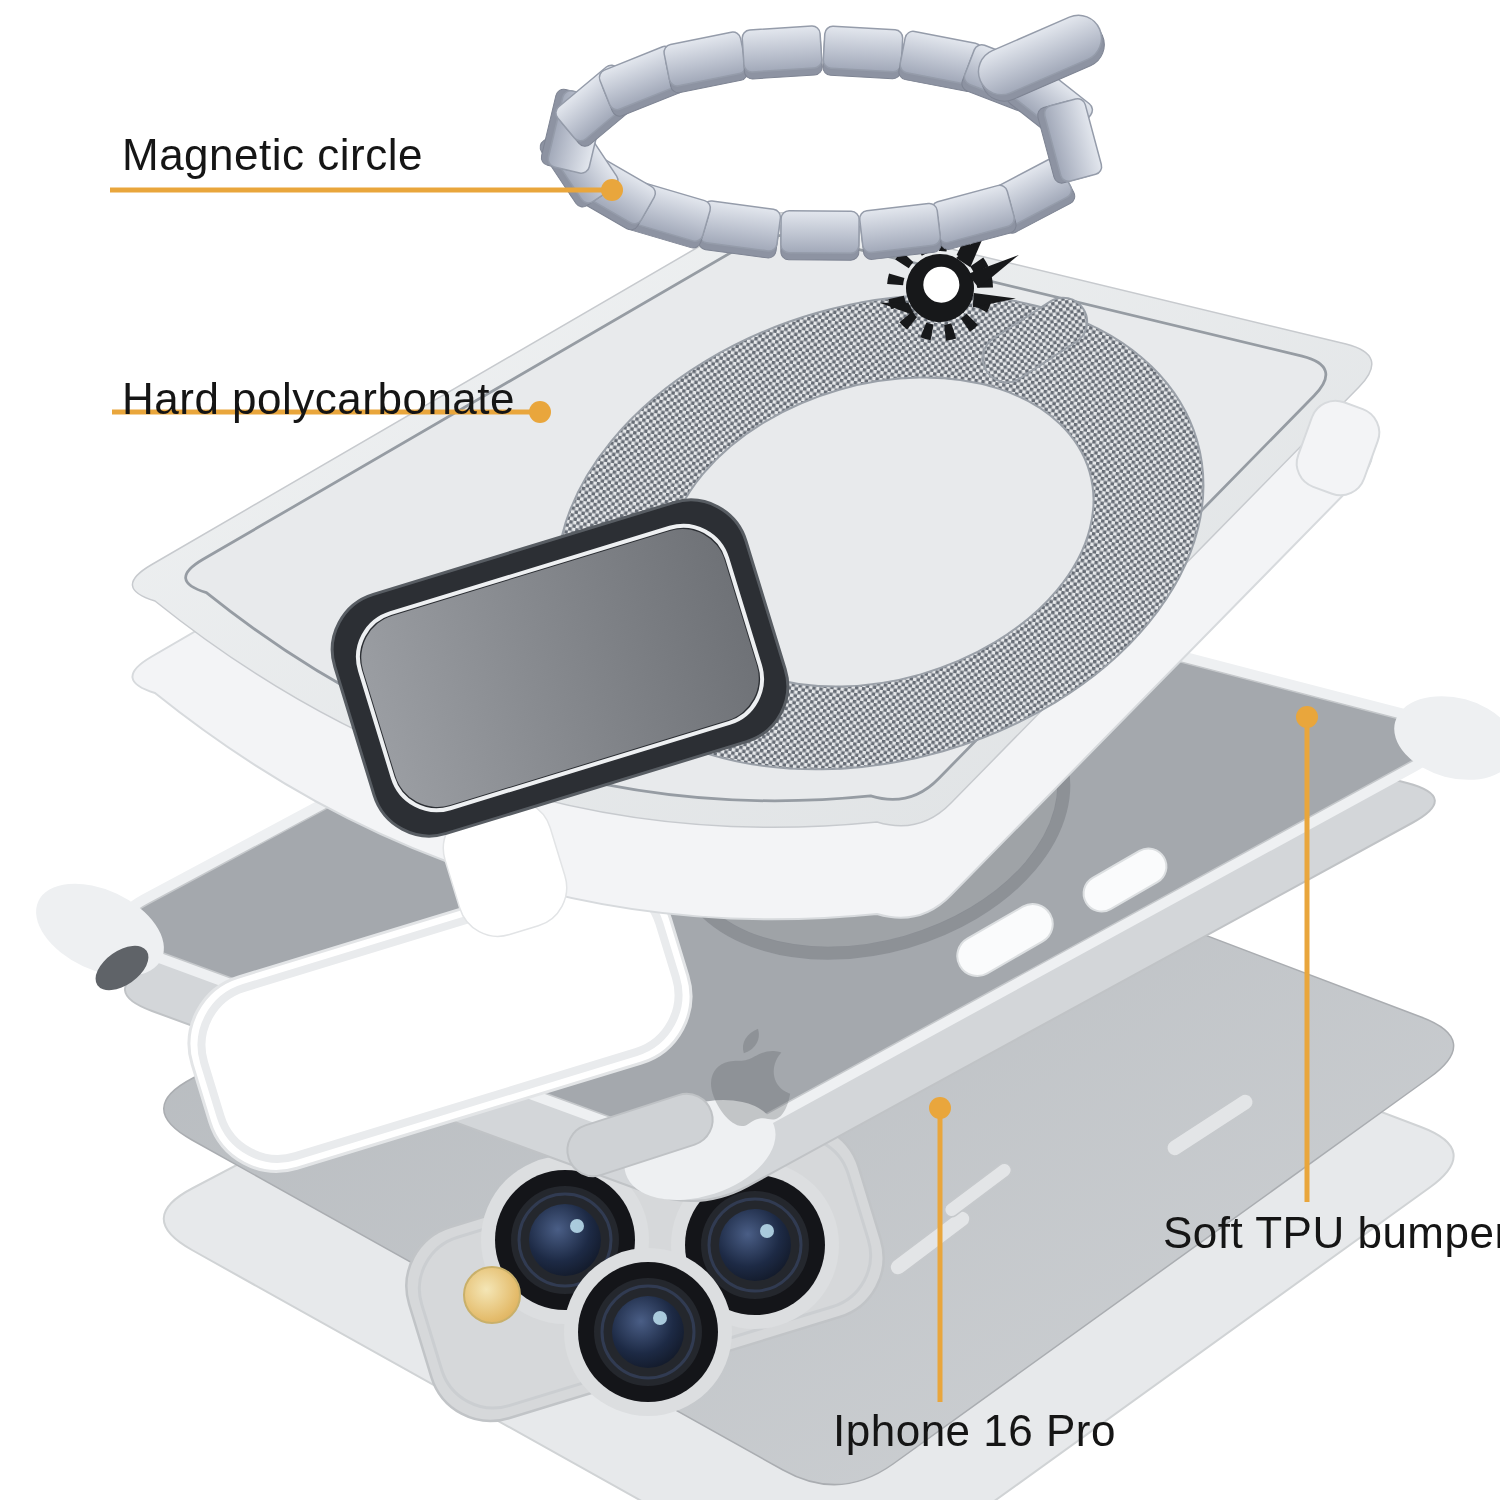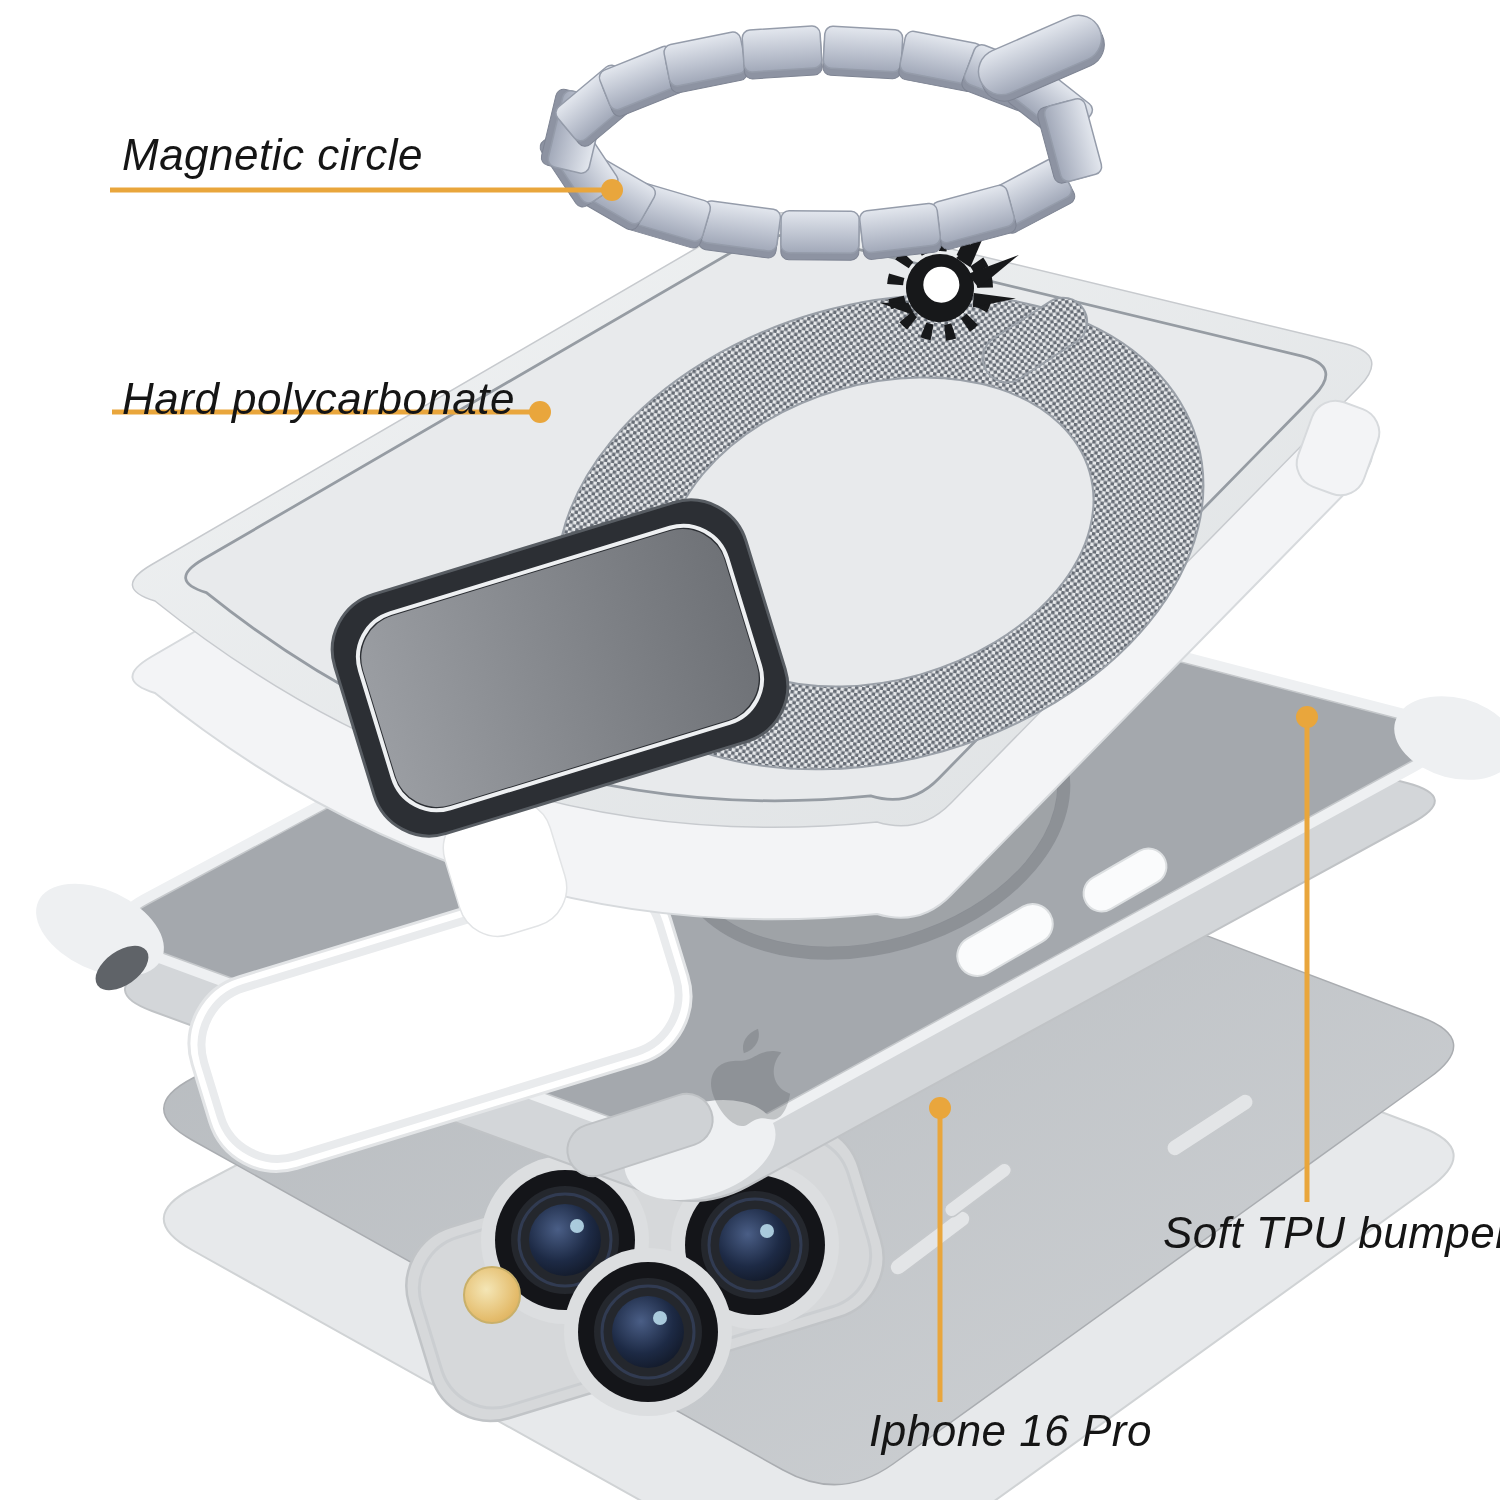--- a/index.html
+++ b/index.html
@@ -1,17 +1,17 @@
 <!DOCTYPE html>
 <html><head>
 <meta charset="utf-8">
 <style>
   html,body{margin:0;padding:0;background:#ffffff;}
   .stage{position:relative;width:1500px;height:1500px;background:#ffffff;overflow:hidden;
-         font-family:"Liberation Sans", sans-serif;font-style:italic;}
+         font-family:"Liberation Sans", sans-serif;}
   .stage svg{position:absolute;left:0;top:0;}
   .lbl{position:absolute;color:#151515;font-size:44px;font-weight:400;letter-spacing:0.5px;white-space:nowrap;}
   .seg-top{fill:url(#mg);stroke:#959caa;stroke-width:1.5;}
   .seg-side{fill:#8d93a2;stroke:#7e8493;stroke-width:1;}
 </style>
 </head>
 <body>
 
 <div class="stage">
 <svg width="1500" height="1500" viewBox="0 0 1500 1500">
@@ -266,14 +266,14 @@
     <circle cx="612" cy="190" r="11"></circle>
     <circle cx="540" cy="412" r="11"></circle>
     <circle cx="1307" cy="717" r="11"></circle>
     <circle cx="940" cy="1108" r="11"></circle>
   </g>
 </svg>
 
   <div class="lbl" style="left:122px;top:130px;">Magnetic circle</div>
   <div class="lbl" style="left:122px;top:374px;">Hard polycarbonate</div>
   <div class="lbl" style="left:1163px;top:1208px;">Soft TPU bumper</div>
-  <div class="lbl" style="left:833px;top:1406px;margin-left:36px;">Iphone 16 Pro</div>
+  <div class="lbl" style="left:833px;top:1406px;">Iphone 16 Pro</div>
 </div>
 
 </body></html>

